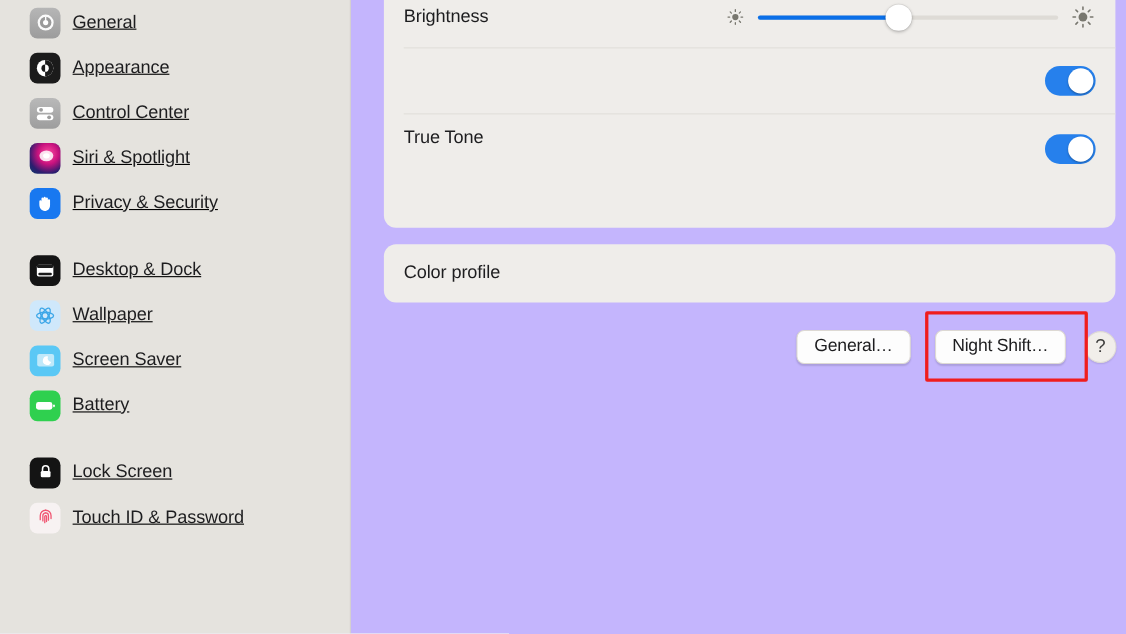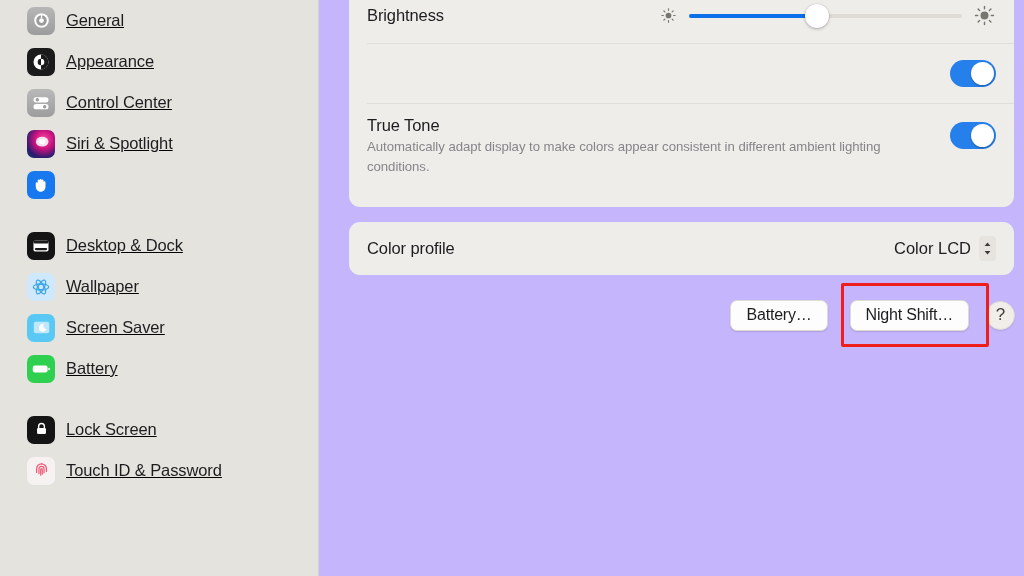--- a/index.html
+++ b/index.html
@@ -286,20 +286,21 @@
       </div>
 
       <div class="side-item">
         <span class="s-icon ic-privacy">
           <span class="gly">
               <svg width="18" height="18" viewBox="0 0 24 24">
                 <path d="M5 13V9.5a1.3 1.3 0 0 1 2.6 0V6a1.3 1.3 0 0 1 2.6 0v-.8a1.3 1.3 0 0 1 2.6 0V6a1.3 1.3 0 0 1 2.6 0v2.2a1.3 1.3 0 0 1 2.6 0V14c0 4.2-2.6 7-6.5 7S5 17.8 5 13z" fill="#ffffff"></path>
               </svg>
             </span>
         </span>
+        <span class="s-label">Privacy &amp; Security</span>
       </div>
 
       <div class="group-gap"></div>
 
       <div class="side-item">
         <span class="s-icon ic-desktop">
           <span class="gly">
               <svg width="20" height="20" viewBox="0 0 24 24">
                 <rect x="3" y="5.5" width="18" height="13" rx="2" fill="#ffffff"></rect>
                 <rect x="3" y="5.5" width="18" height="3.6" rx="1.6" fill="#1b1b1b"></rect>
@@ -425,45 +426,35 @@
       <div class="row" id="row-autobright" style="position:absolute;top:55px;left:0;right:0;">
         <div class="toggle">
           <div class="knob"></div>
         </div>
       </div>
 
       <div class="divider" style="top:115px"></div>
 
       <div class="row" id="row-truetone" style="position:absolute;top:115px;left:0;right:0;">
         <span class="row-label">True Tone</span>
-        <span class="row-sub">Automatically adapt display to make colors appear consistent in different ambient lighting conditions.</span>
         <div class="toggle">
           <div class="knob"></div>
         </div>
       </div>
 
     </div>
 
     <div class="card" id="card-two">
       <div class="row" id="row-colorprofile">
         <span class="row-label">Color profile</span>
-        <div class="profile-val">
-          <span>Color LCD</span>
-          <span class="stepper">
-            <svg width="9" height="15" viewBox="0 0 10 16">
-                <path d="M5 1.2 8.2 5.2H1.8z" fill="#3a3a3a"></path>
-                <path d="M5 14.8 1.8 10.8h6.4z" fill="#3a3a3a"></path>
-              </svg>
-          </span>
-        </div>
       </div>
     </div>
 
     <div class="btnrow">
-      <div class="pbtn" id="btn-advanced">Battery…</div>
+      <div class="pbtn" id="btn-advanced">General…</div>
       <div class="pbtn" id="btn-nightshift">Night Shift…</div>
       <div class="helpbtn">?</div>
     </div>
 
   </div>
 
   <div class="highlight-box" style="border-color: rgb(240, 29, 29);"></div>
 </div>
 
 </body></html>

